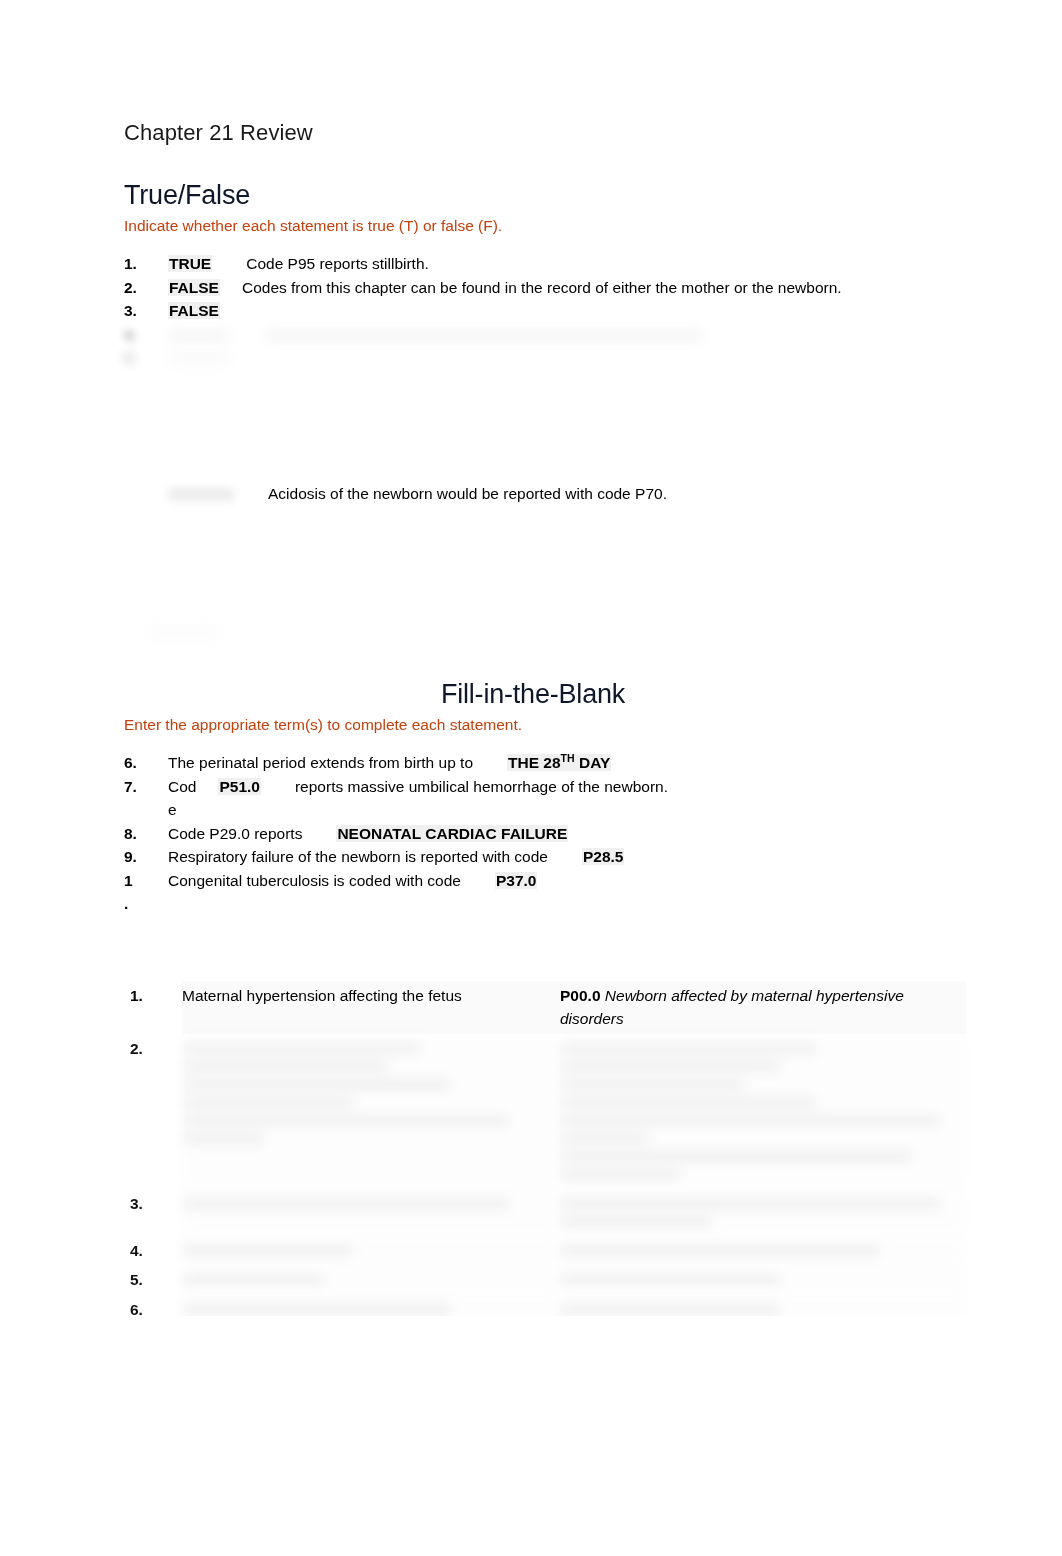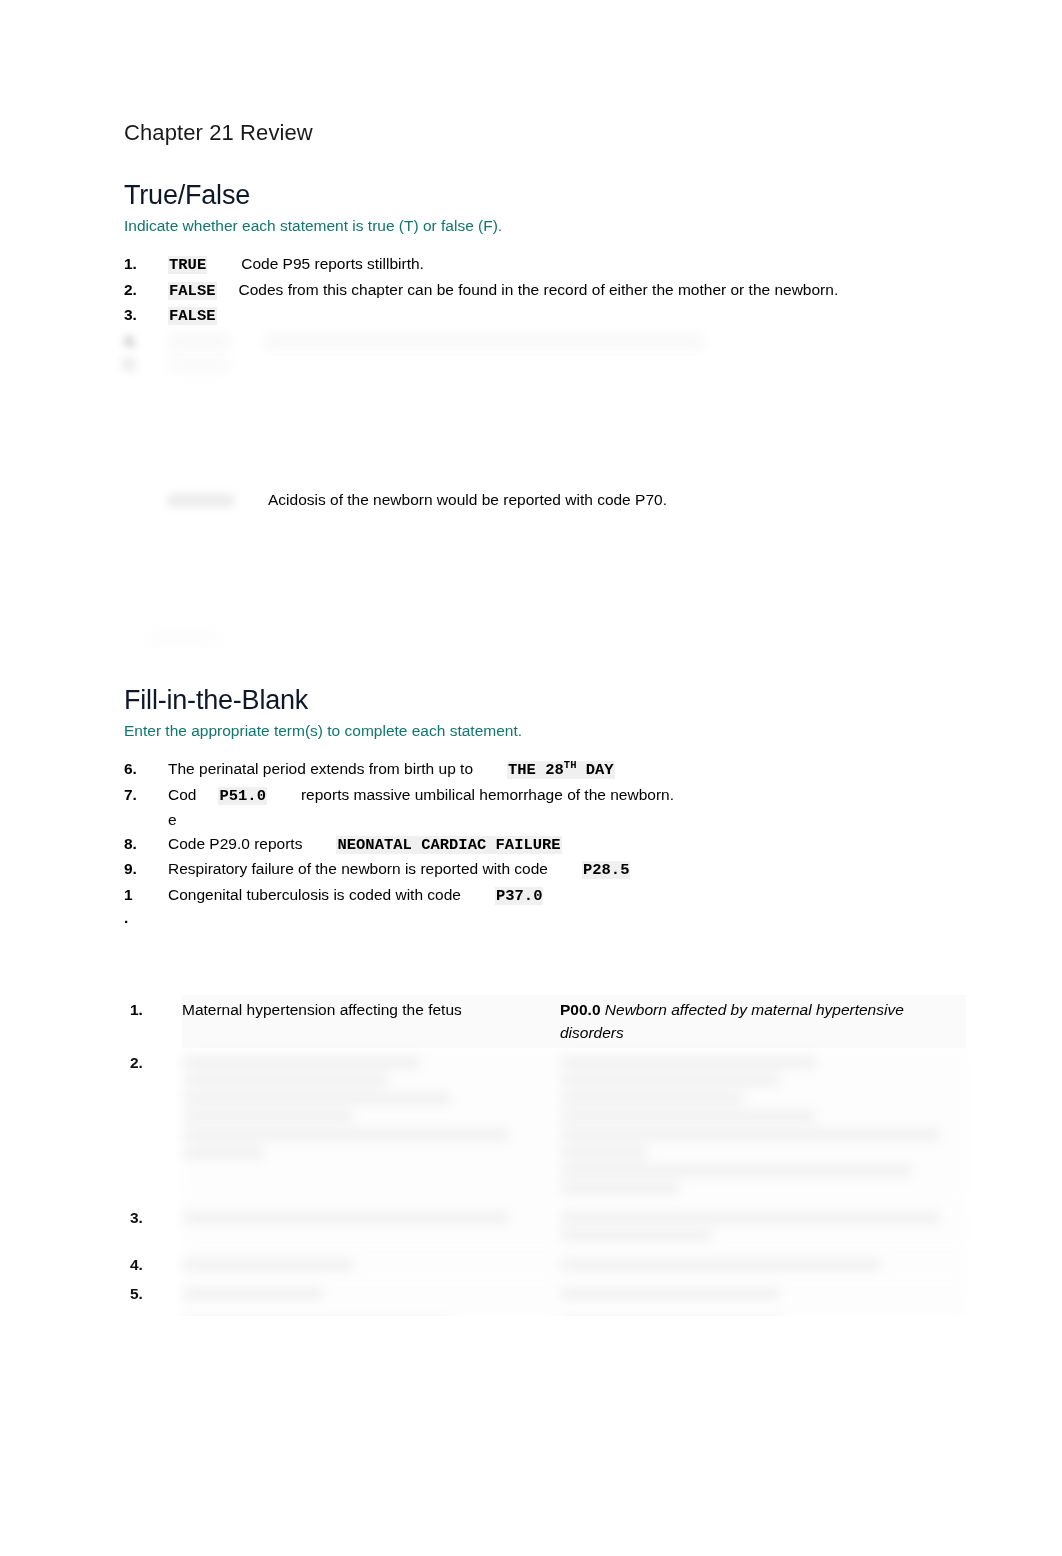--- a/index.html
+++ b/index.html
@@ -37,28 +37,28 @@
     letter-spacing: 0.1px;
   }
   .h1 {
     font-size: 27px;
     font-weight: 400;
     color: #0f172a;
     margin: 0;
     letter-spacing: -0.2px;
   }
   .h1.tf      { padding-top: 34px; }
-  .h1.fib     { padding-top: 0; }
+  .h1.fib     { padding-top: 0; text-align: center; }
   .h1.coding  { padding-top: 0; }
 
   .lead {
     font-size: 15.5px;
     line-height: 21px;
     margin: 4px 0 0 0;
-    color: #0f766e;
+    color: #c2410c;
   }
   .lead b { font-weight: 700; }
 
   
   .list {
     margin: 0;
     padding: 0;
     list-style: none;
   }
   .li {
@@ -72,21 +72,20 @@
     flex: 0 0 44px;
     font-weight: 700;
     font-size: 15.5px;
   }
   .li-body { flex: 1 1 auto; }
 
   .ans {
     font-weight: 700;
     background: #f0f0f0;
     padding: 0 1px;
-    font-family: Liberation Mono, monospace;
   }
   .gap-s { display: inline-block; width: 22px; }
   .gap-m { display: inline-block; width: 34px; }
   sup { font-size: 0.68em; vertical-align: super; line-height: 0; }
 
   
   .blurred {
     filter: blur(4.2px);
     opacity: 0.42;
     user-select: none;

